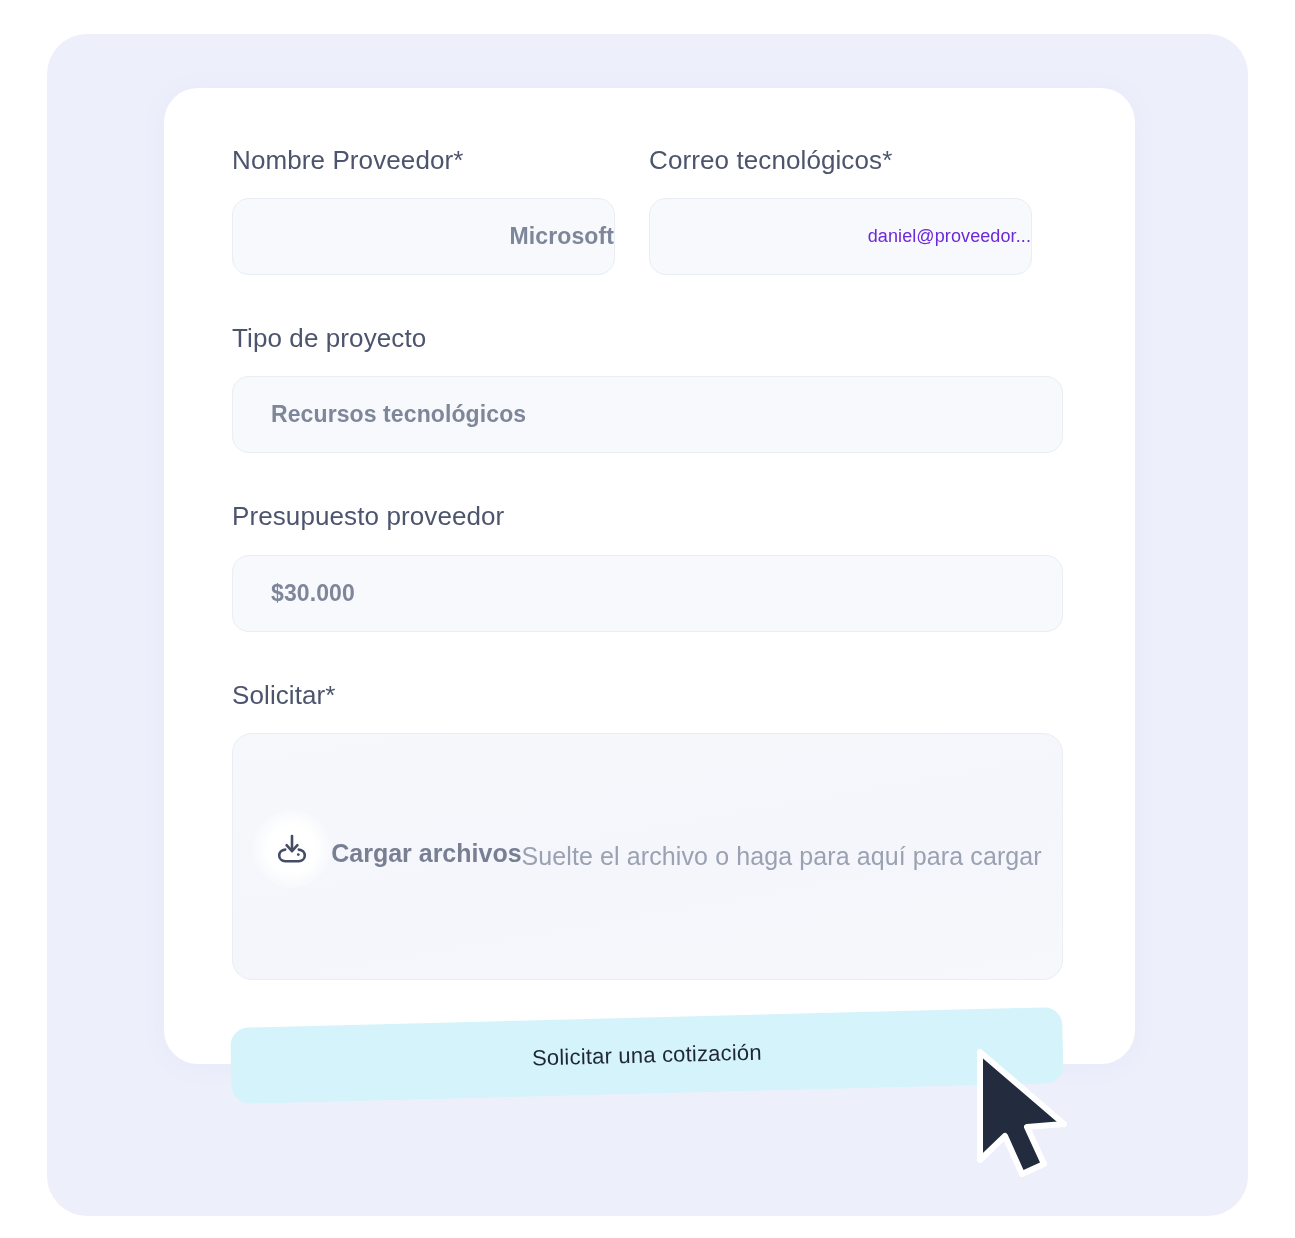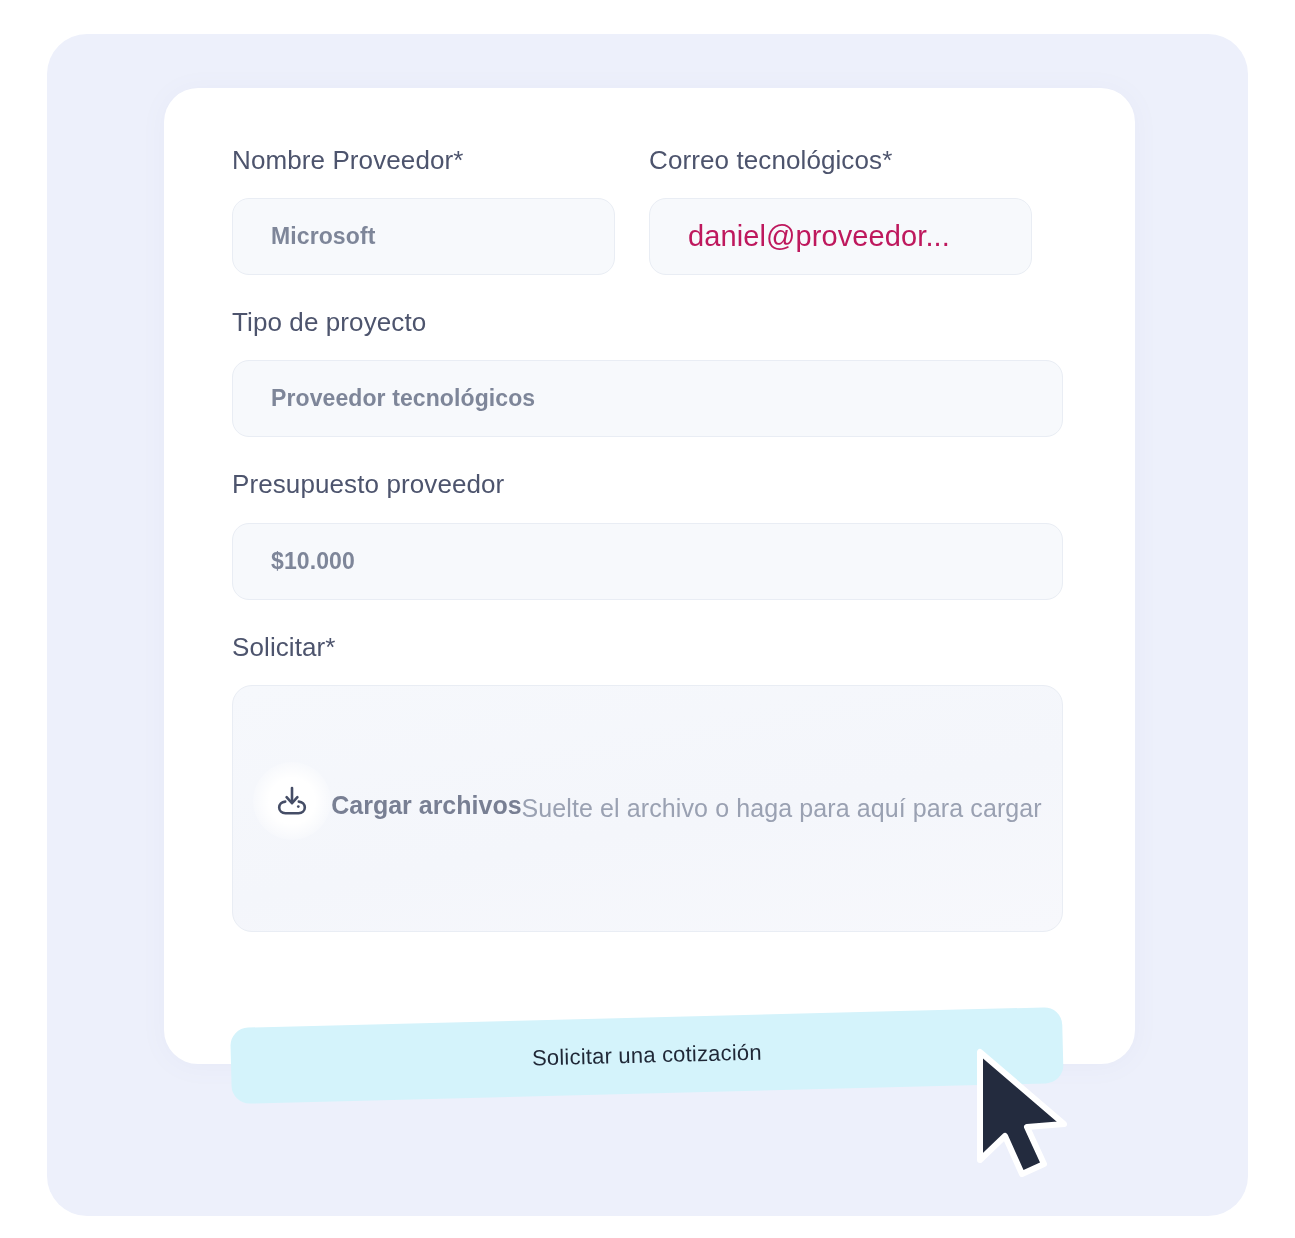--- a/index.html
+++ b/index.html
@@ -74,31 +74,31 @@
     padding-left: 38px;
   }
 
   .field-value {
     font-size: 23px;
     font-weight: bold;
     color: #7e8699;
     letter-spacing: 0.1px;
   }
 
-  .field-value.regular { font-weight: 400; font-size: 29px; color: #be185d; }
+  .field-value.regular { font-weight: 400; font-size: 18px; color: #6d28d9; }
 
   
   .row-two {
     display: flex;
     gap: 34px;
   }
   .row-two .col { width: 383px; }
-  .row-two .col .field-input { width: 100%; }
-
-  .block { margin-top: 32px; }
+  .row-two .col .field-input { width: 100%; justify-content: flex-end; }
+
+  .block { margin-top: 48px; }
 
   
   #dropzone {
     margin-top: 22px;
     height: 247px;
     background: linear-gradient(170deg,#f6f8fc 0%,#f4f6fb 55%,#f7f8fc 100%);
     border: 1px solid #e9edf4;
     border-radius: 20px;
     display: flex;
     flex-direction: row;
@@ -200,28 +200,28 @@
           <div class="field-label">Correo tecnológicos*</div>
           <div class="field-input">
             <span class="field-value regular">daniel@proveedor...</span>
           </div>
         </div>
       </div>
 
       <div class="block">
         <div class="field-label">Tipo de proyecto</div>
         <div class="field-input">
-          <span class="field-value">Proveedor tecnológicos</span>
+          <span class="field-value">Recursos tecnológicos</span>
         </div>
       </div>
 
       <div class="block">
         <div class="field-label">Presupuesto proveedor</div>
         <div class="field-input">
-          <span class="field-value">$10.000</span>
+          <span class="field-value">$30.000</span>
         </div>
       </div>
 
       <div class="block">
         <div class="field-label">Solicitar*</div>
 
         <div id="dropzone">
           <div class="dz-icon-badge">
             <svg width="40" height="40" viewBox="0 0 40 40">
 

